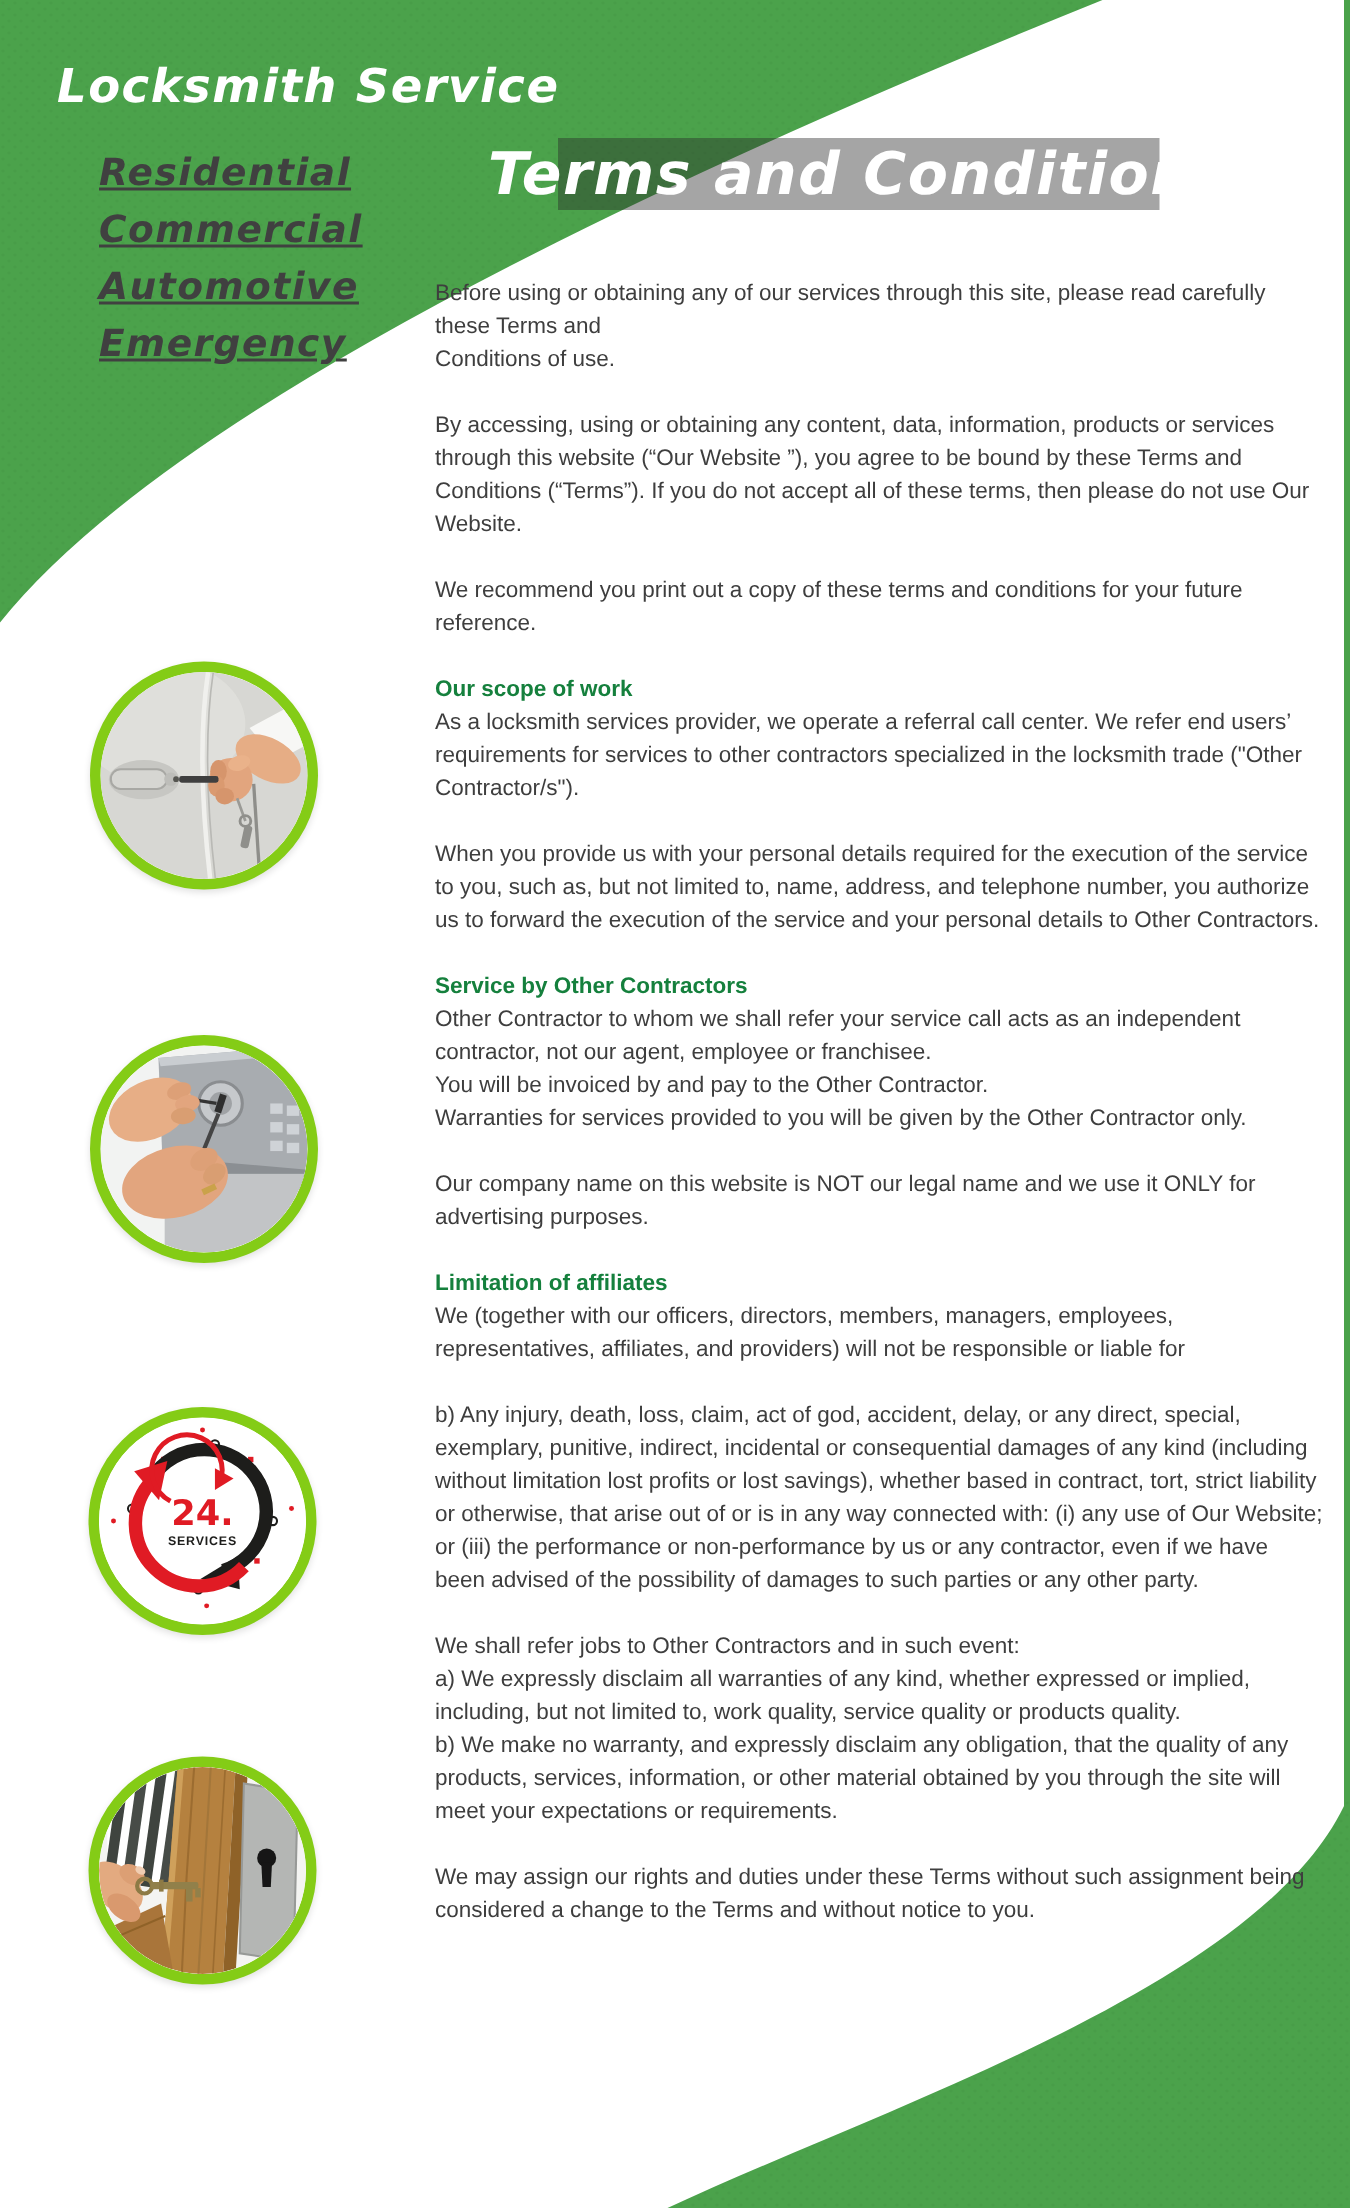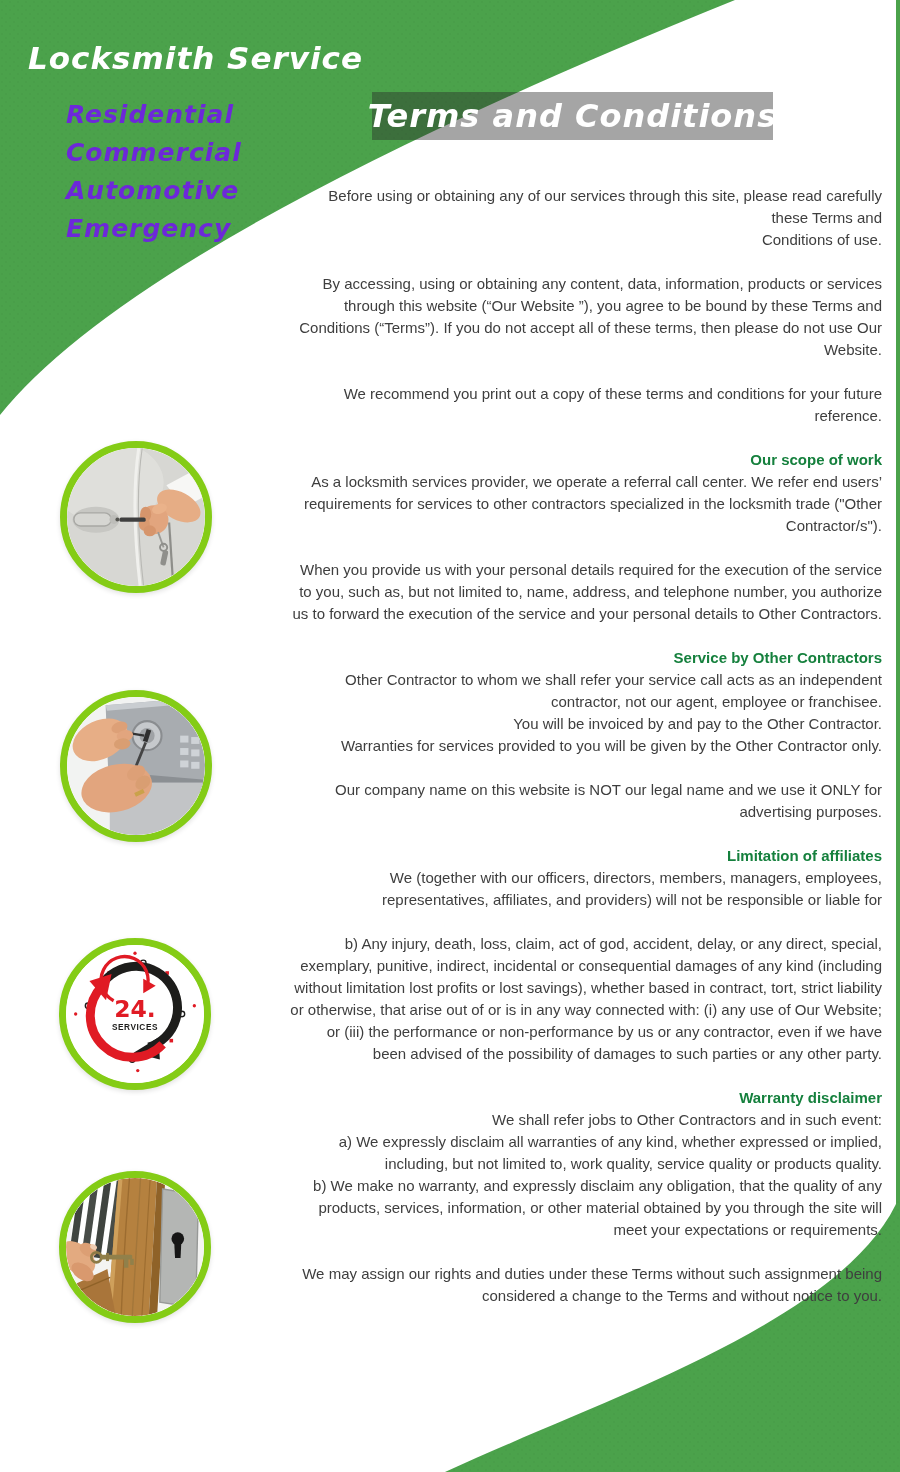--- a/index.html
+++ b/index.html
@@ -4,55 +4,55 @@
 <style>
   html,body{margin:0;padding:0;background:#ffffff;}
   #page{
     position:relative;width:900px;height:1472px;overflow:hidden;
     background:#ffffff;font-family:"Liberation Sans",sans-serif;
   }
   
   #bg-svg{position:absolute;left:0;top:0;width:900px;height:1472px;z-index:0;}
   
   .brand-title{
-    position:absolute;left:28px;top:40px;z-index:3;
+    position:absolute;left:38px;top:40px;z-index:3;
     font-family:"DejaVu Sans",sans-serif;font-weight:bold;font-style:oblique;
     font-size:31px;color:#ffffff;letter-spacing:1px;
   }
   .service-list{
     position:absolute;left:66px;top:96px;z-index:3;
     font-family:"DejaVu Sans",sans-serif;font-weight:bold;font-style:oblique;
-    font-size:25px;color:#6d28d9;letter-spacing:1px;
+    font-size:25px;color:#404040;letter-spacing:1px;text-decoration:underline;
   }
   .service-list .svc{height:38px;line-height:38px;}
   
   .banner{
     position:absolute;left:372px;top:92px;width:401px;height:48px;z-index:4;
     background:rgba(40,40,40,0.42);
     display:flex;align-items:center;justify-content:center;
   }
   .banner-text{
     font-family:"DejaVu Sans",sans-serif;font-weight:bold;font-style:oblique;
-    font-size:32px;color:#ffffff;letter-spacing:1px;white-space:nowrap;
+    font-size:39px;color:#ffffff;letter-spacing:1px;white-space:nowrap;
   }
   
   .photo-circle{
     position:absolute;z-index:3;width:138px;height:138px;border-radius:50%;
     border:7px solid #84cc16;box-shadow:inset 0 0 0 3px #ffffff, 0 2px 5px rgba(0,0,0,0.12);
     overflow:hidden;background:#ffffff;
   }
   .photo-circle svg{display:block;width:138px;height:138px;border-radius:50%;}
   #circle-automotive{left:60px;top:441px;}
   #circle-commercial{left:60px;top:690px;}
   #circle-24services{left:59px;top:938px;}
   #circle-residential{left:59px;top:1171px;}
   
   .terms-col{
     position:absolute;left:290px;top:185px;width:592px;z-index:2;
-    font-size:15px;line-height:22px;color:#3e3e3e;text-align:right;
+    font-size:15px;line-height:22px;color:#3e3e3e;
   }
   .terms-col p{margin:0 0 22px 0;white-space:pre-line;}
   .terms-col .h{font-weight:bold;color:#15803d;line-height:22px;}
 </style>
 </head>
 <body>
 
 <div id="page">
 
   <svg id="bg-svg" viewBox="0 0 900 1472" xmlns="http://www.w3.org/2000/svg">
@@ -207,21 +207,20 @@
 You will be invoiced by and pay to the Other Contractor.
 Warranties for services provided to you will be given by the Other Contractor only.</p>
 
     <p>Our company name on this website is NOT our legal name and we use it ONLY for advertising purposes.</p>
 
     <div class="h">Limitation of affiliates</div>
     <p>We (together with our officers, directors, members, managers, employees, representatives, affiliates, and providers) will not be responsible or liable for</p>
 
     <p>b) Any injury, death, loss, claim, act of god, accident, delay, or any direct, special, exemplary, punitive, indirect, incidental or consequential damages of any kind (including without limitation lost profits or lost savings), whether based in contract, tort, strict liability or otherwise, that arise out of or is in any way connected with: (i) any use of Our Website; or (iii) the performance or non-performance by us or any contractor, even if we have been advised of the possibility of damages to such parties or any other party.</p>
 
-    <div class="h">Warranty disclaimer</div>
     <p>We shall refer jobs to Other Contractors and in such event:
 a) We expressly disclaim all warranties of any kind, whether expressed or implied, including, but not limited to, work quality, service quality or products quality.
 b) We make no warranty, and expressly disclaim any obligation, that the quality of any products, services, information, or other material obtained by you through the site will meet your expectations or requirements.</p>
 
     <p>We may assign our rights and duties under these Terms without such assignment being considered a change to the Terms and without notice to you.</p>
   </div>
 
 </div>
 
 </body></html>

